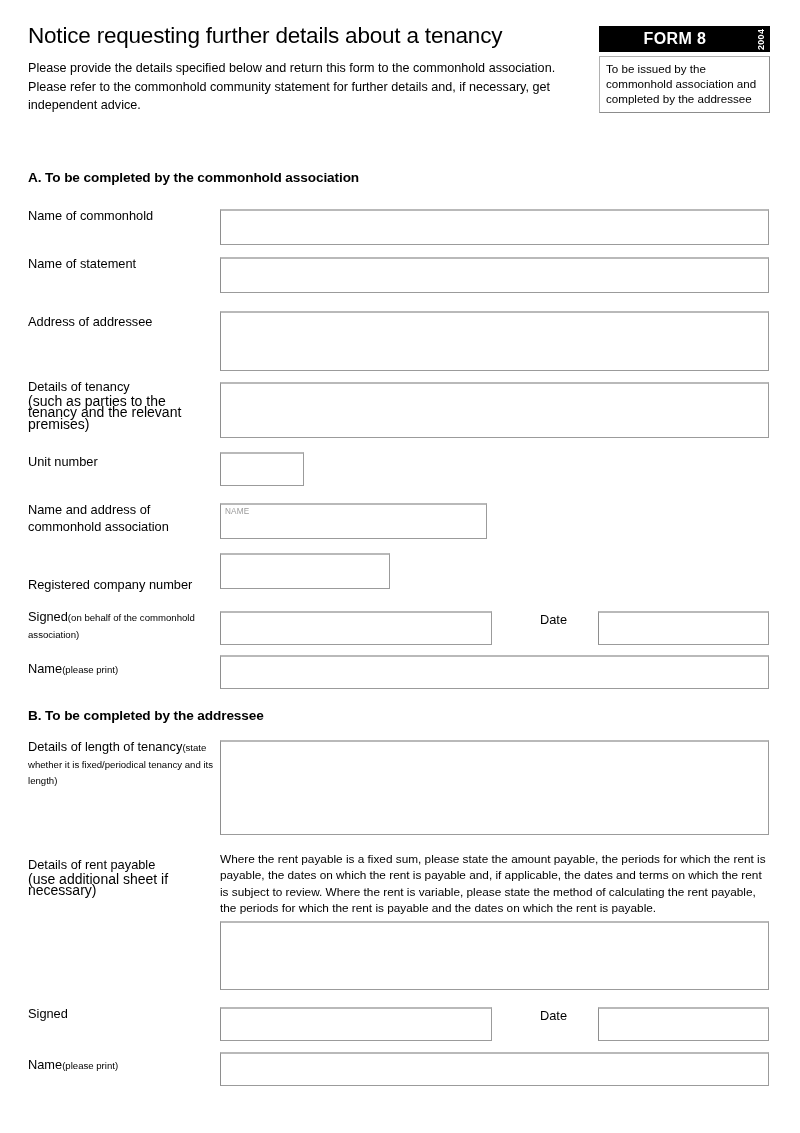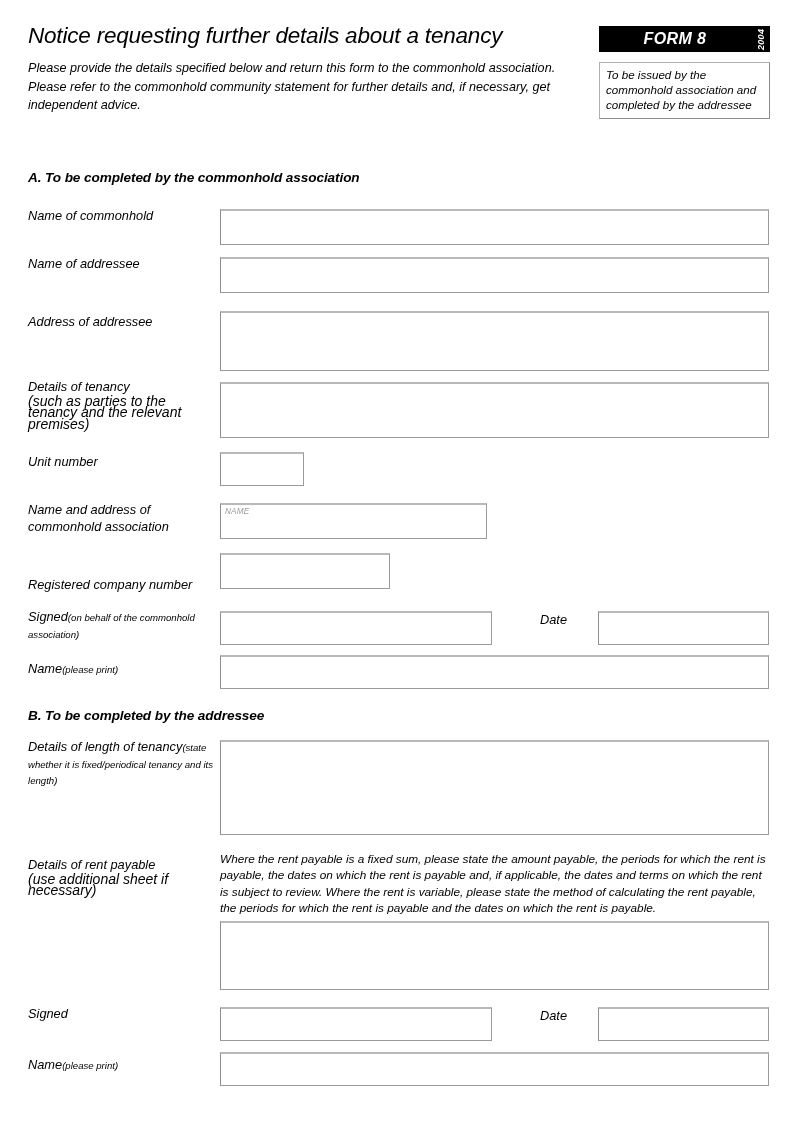--- a/index.html
+++ b/index.html
@@ -16,21 +16,20 @@
     font-family: "Liberation Sans", sans-serif;
     color: #000000;
     overflow: hidden;
   }
 
   .page {
     position: relative;
     width: 800px;
     height: 850px;
     padding: 0;
-    font-style: italic;
   }
 
   
   .header {
     position: absolute;
     left: 28px;
     top: 22px;
     width: 560px;
   }
   .form-title {
@@ -85,21 +84,21 @@
     font-weight: bold;
     letter-spacing: 0.3px;
     writing-mode: vertical-rl;
     text-orientation: mixed;
     transform: rotate(180deg);
     display: flex;
     align-items: center;
     justify-content: center;
   }
   .badge-note {
-    margin-top: 10px;
+    margin-top: 4px;
     width: 171px;
     border: 1px solid #8c8c8c;
     border-top-color: #b0b0b0;
     border-left-color: #b0b0b0;
     padding: 4px 5px 5px 6px;
     font-size: 11.6px;
     line-height: 15.2px;
     background: #ffffff;
   }
 
@@ -176,21 +175,21 @@
       <div class="badge-year">2004</div>
     </div>
     <div class="badge-note">To be issued by the commonhold association and completed by the addressee</div>
   </div>
 
   <div class="section-heading" style="top:170px;">A. To be completed by the commonhold association</div>
 
   <div class="lbl" style="top:208px;">Name of commonhold</div>
   <div class="box" style="left:220px; top:209px; width:549px; height:36px;"></div>
 
-  <div class="lbl" style="top:256px;">Name of addressee</div>
+  <div class="lbl" style="top:256px;">Name of statement</div>
   <div class="box" style="left:220px; top:257px; width:549px; height:36px;"></div>
 
   <div class="lbl" style="top:314px;">Address of addressee</div>
   <div class="box" style="left:220px; top:311px; width:549px; height:60px;"></div>
 
   <div class="lbl" style="top:379px;">
     <span>Details of tenancy</span>
     <span class="sub">(such as parties to the tenancy and the relevant premises)</span>
   </div>
   <div class="box" style="left:220px; top:382px; width:549px; height:56px;"></div>

